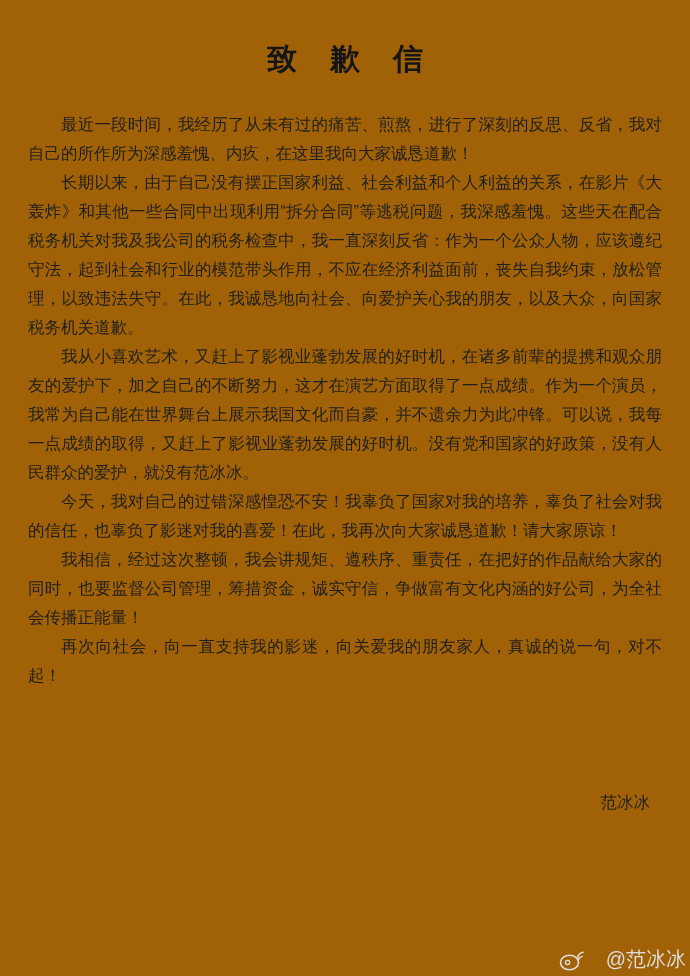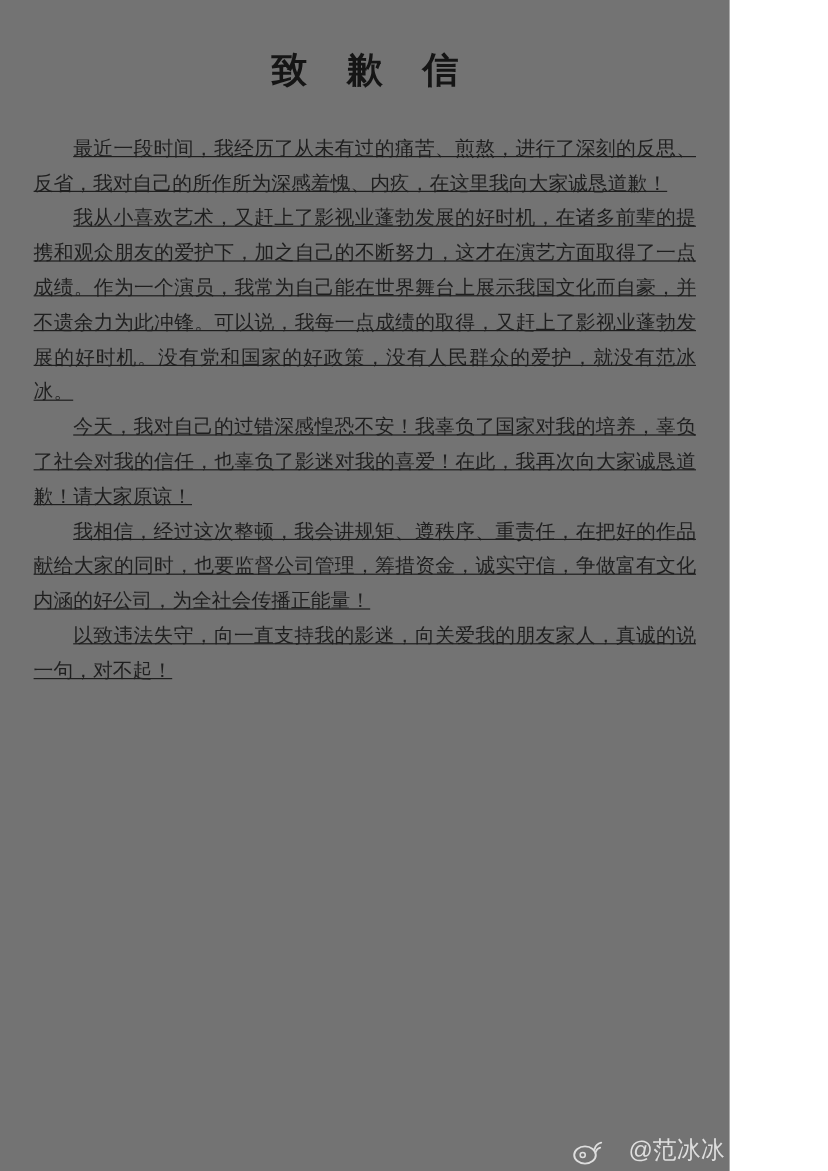--- a/index.html
+++ b/index.html
@@ -9,42 +9,41 @@
   }
   body {
     width: 690px;
     height: 976px;
     font-family: "Liberation Sans", "DejaVu Sans", sans-serif;
     color: #1f1f1f;
     overflow: hidden;
   }
   .page {
     position: relative;
-    width: 608px;
+    width: 690px;
     height: 976px;
-    background: #737373;
+    background: #a16207;
   }
   .letter-title {
     margin: 0;
     padding-top: 42px;
     text-align: center;
     font-size: 30px;
     font-weight: bold;
     letter-spacing: 33px;
     text-indent: 33px;
     color: #151515;
     line-height: 34px;
   }
   .letter-body {
     margin: 34px 28px 0 28px;
     font-size: 16.5px;
     line-height: 29px;
     text-align: justify;
     text-justify: inter-ideograph;
-    text-decoration: underline;
   }
   .letter-body p {
     margin: 0;
     text-indent: 2em;
   }
   .signature-block {
     position: absolute;
     top: 788px;
     right: 40px;
     text-align: center;
@@ -69,27 +68,29 @@
 </style>
 </head>
 <body>
 
 <div class="page">
 
   <h1 class="letter-title">致歉信</h1>
 
   <div class="letter-body">
     <p>最近一段时间，我经历了从未有过的痛苦、煎熬，进行了深刻的反思、反省，我对自己的所作所为深感羞愧、内疚，在这里我向大家诚恳道歉！</p>
+    <p>长期以来，由于自己没有摆正国家利益、社会利益和个人利益的关系，在影片《大轰炸》和其他一些合同中出现利用“拆分合同”等逃税问题，我深感羞愧。这些天在配合税务机关对我及我公司的税务检查中，我一直深刻反省：作为一个公众人物，应该遵纪守法，起到社会和行业的模范带头作用，不应在经济利益面前，丧失自我约束，放松管理，以致违法失守。在此，我诚恳地向社会、向爱护关心我的朋友，以及大众，向国家税务机关道歉。</p>
     <p>我从小喜欢艺术，又赶上了影视业蓬勃发展的好时机，在诸多前辈的提携和观众朋友的爱护下，加之自己的不断努力，这才在演艺方面取得了一点成绩。作为一个演员，我常为自己能在世界舞台上展示我国文化而自豪，并不遗余力为此冲锋。可以说，我每一点成绩的取得，又赶上了影视业蓬勃发展的好时机。没有党和国家的好政策，没有人民群众的爱护，就没有范冰冰。</p>
     <p>今天，我对自己的过错深感惶恐不安！我辜负了国家对我的培养，辜负了社会对我的信任，也辜负了影迷对我的喜爱！在此，我再次向大家诚恳道歉！请大家原谅！</p>
     <p>我相信，经过这次整顿，我会讲规矩、遵秩序、重责任，在把好的作品献给大家的同时，也要监督公司管理，筹措资金，诚实守信，争做富有文化内涵的好公司，为全社会传播正能量！</p>
-    <p>以致违法失守，向一直支持我的影迷，向关爱我的朋友家人，真诚的说一句，对不起！</p>
+    <p>再次向社会，向一直支持我的影迷，向关爱我的朋友家人，真诚的说一句，对不起！</p>
   </div>
 
   <div class="signature-block">
+    <div>范冰冰</div>
   </div>
 
   <div class="watermark">
     <span>
       <svg width="27" height="26" viewBox="0 0 27 26" fill="none">
         <ellipse cx="10.5" cy="16.5" rx="9" ry="7.2" stroke="#dedede" stroke-width="1.6"></ellipse>
         <circle cx="8.6" cy="16.5" r="2.1" stroke="#dedede" stroke-width="1.3"></circle>
         <path d="M18.5 11.5 C 19.2 8.8, 21.2 6.8, 24 6.2" stroke="#dedede" stroke-width="1.6" stroke-linecap="round"></path>
         <path d="M19.5 14 C 20 12.2, 21.4 10.8, 23.2 10.4" stroke="#dedede" stroke-width="1.4" stroke-linecap="round"></path>
       </svg>

